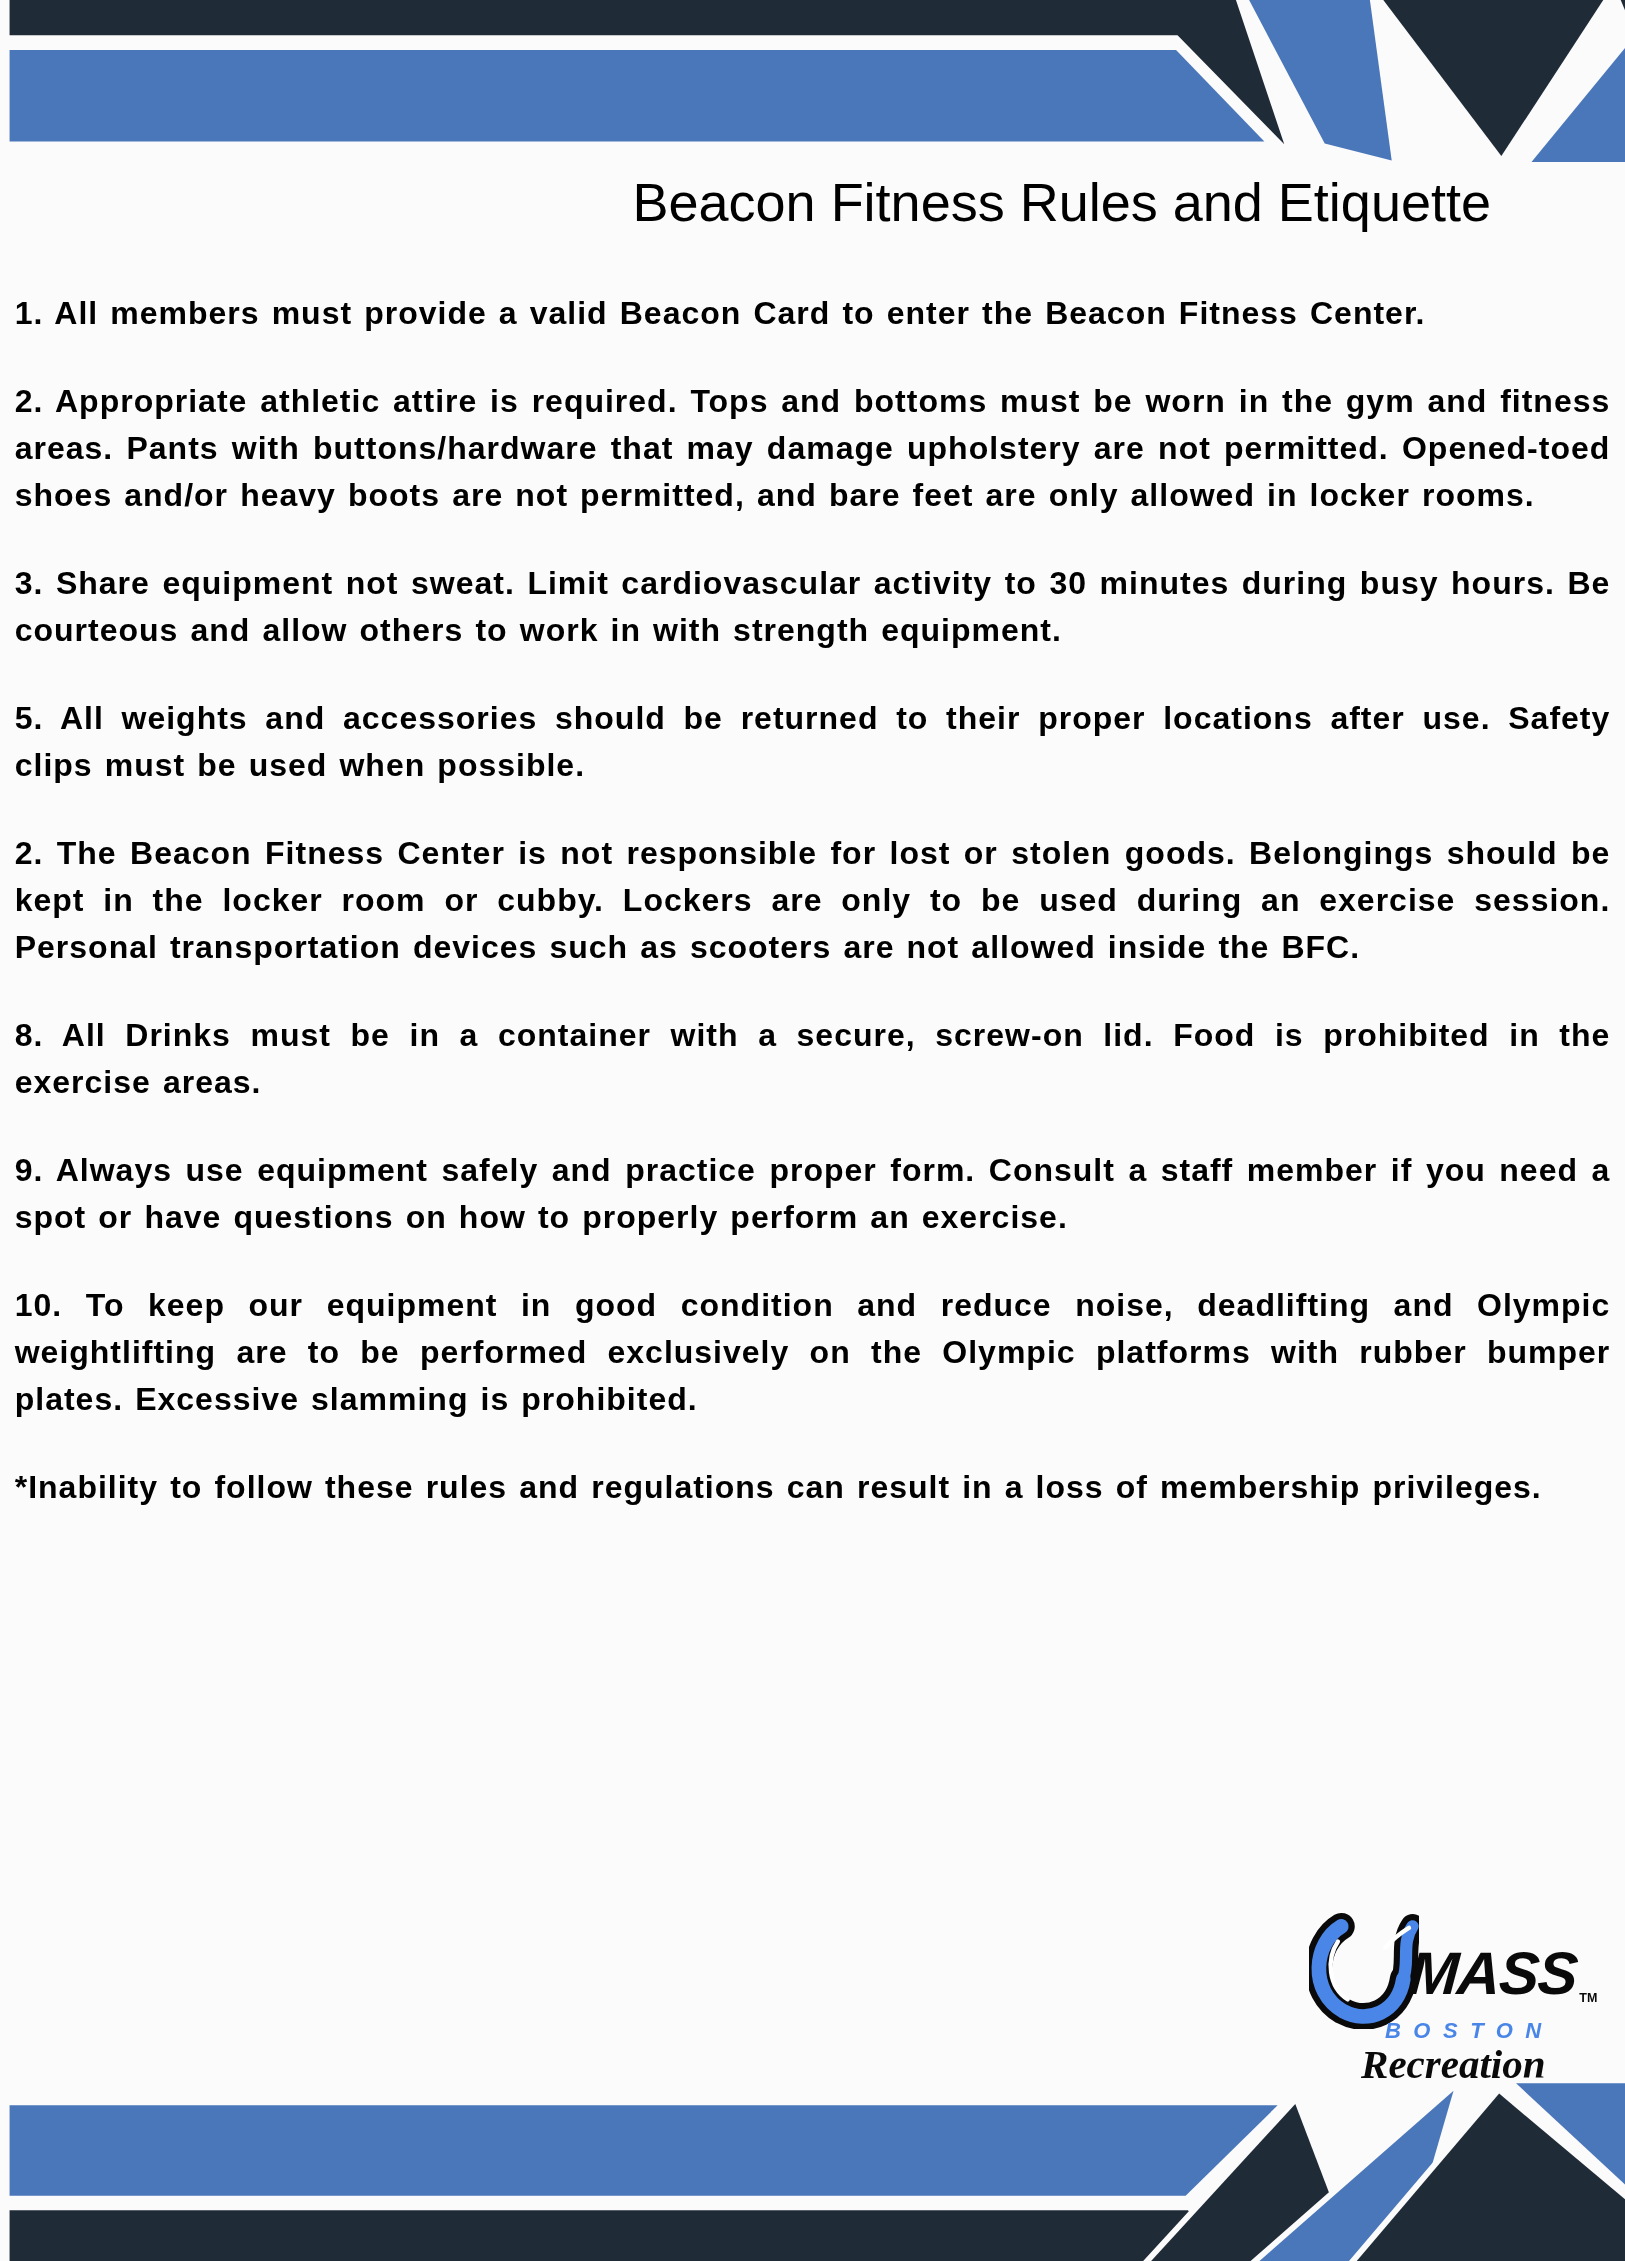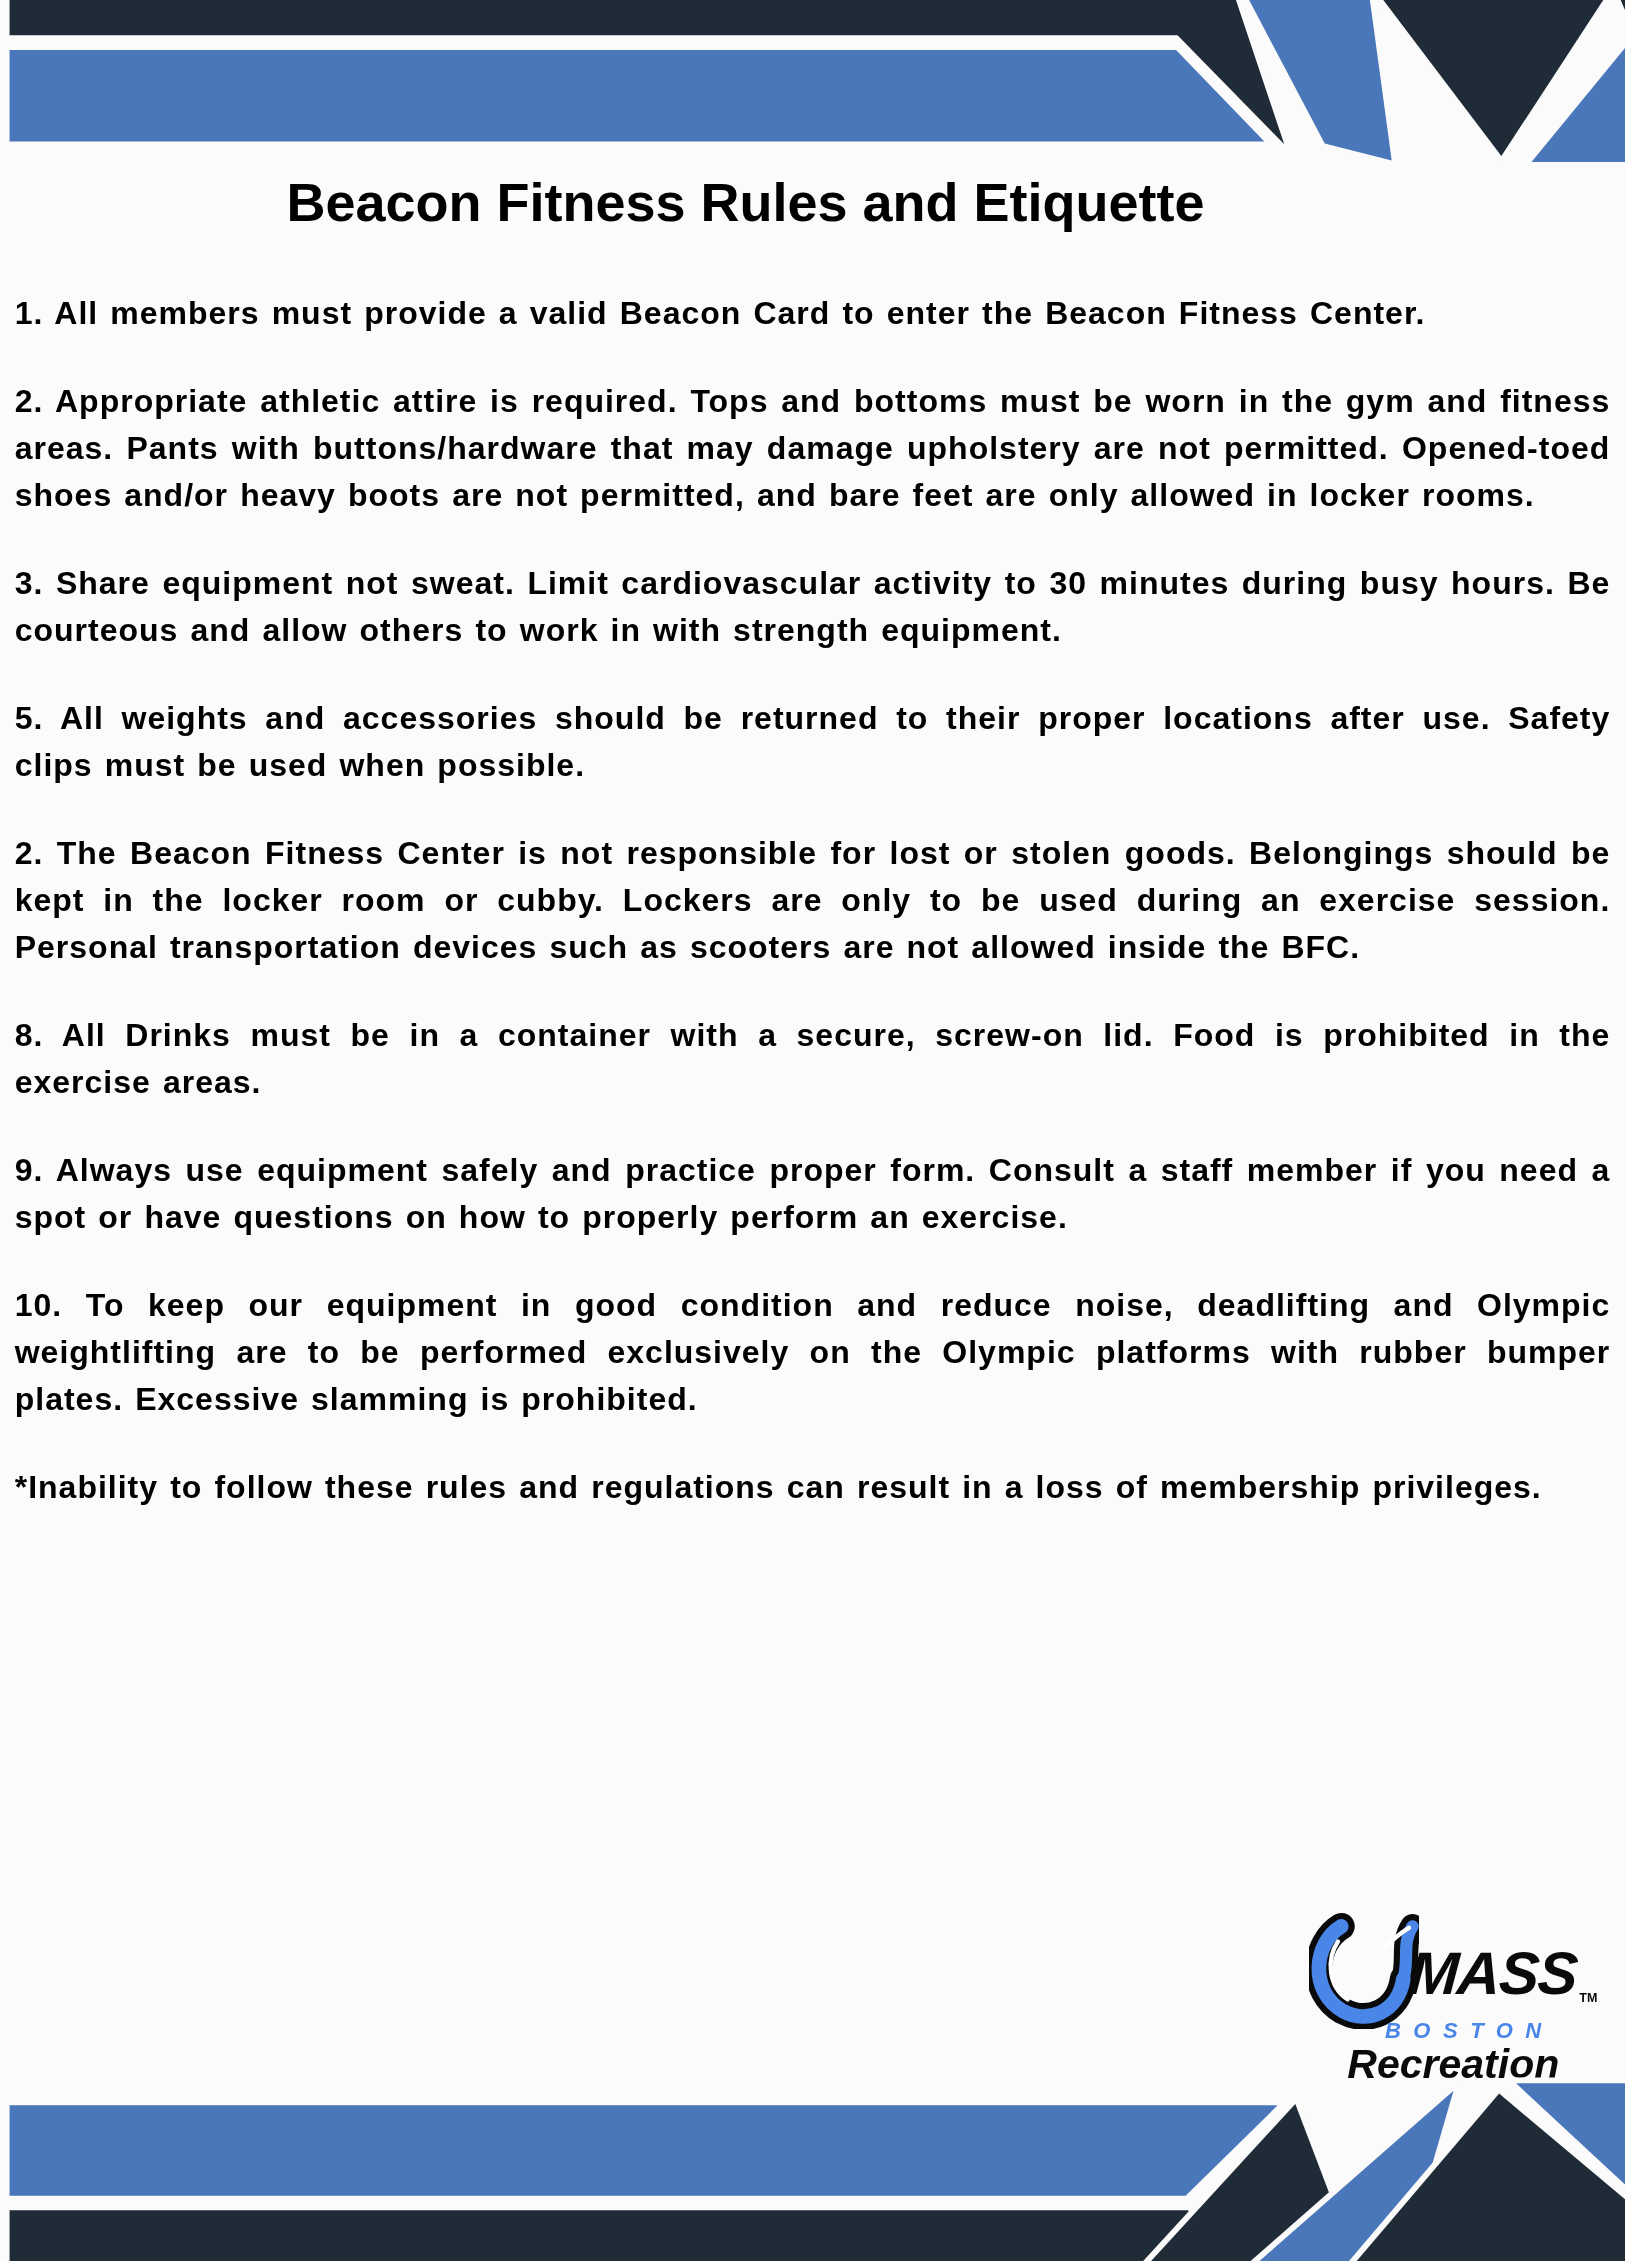--- a/index.html
+++ b/index.html
@@ -27,23 +27,23 @@
     stroke-width:16px;
     paint-order:stroke;
     stroke-linejoin:round;
   }
   .fill-navy{fill:var(--navy);}
   .fill-blue{fill:var(--blue);}
 
   h1.title{
     position:absolute;
     top:171px;left:0;width:1491px;
-    text-align:center;
+    text-align:right;
     font-size:54px;
-    font-weight:bold;
+    font-weight:normal;
     line-height:63px;
     letter-spacing:0px;
     color:var(--text);
   }
 
   .rules{
     position:absolute;
     top:275px;
     left:14.7px;
     right:14.7px;
@@ -93,21 +93,21 @@
   .boston{
     font-size:22px;
     font-weight:bold;
     font-style:italic;
     letter-spacing:12.5px;
     color:var(--logo_blue);
     margin:1.5px 0 0 32px;
     line-height:1;
   }
   .recreation{
-    font-family:Liberation Sans, sans-serif;
+    font-family:Liberation Serif, serif;
     font-size:41px;
     font-weight:bold;
     font-style:italic;
     color:var(--logo_black);
     margin-top:2.9px;
     line-height:1;
   }
 </style>
 </head>
 <body>

